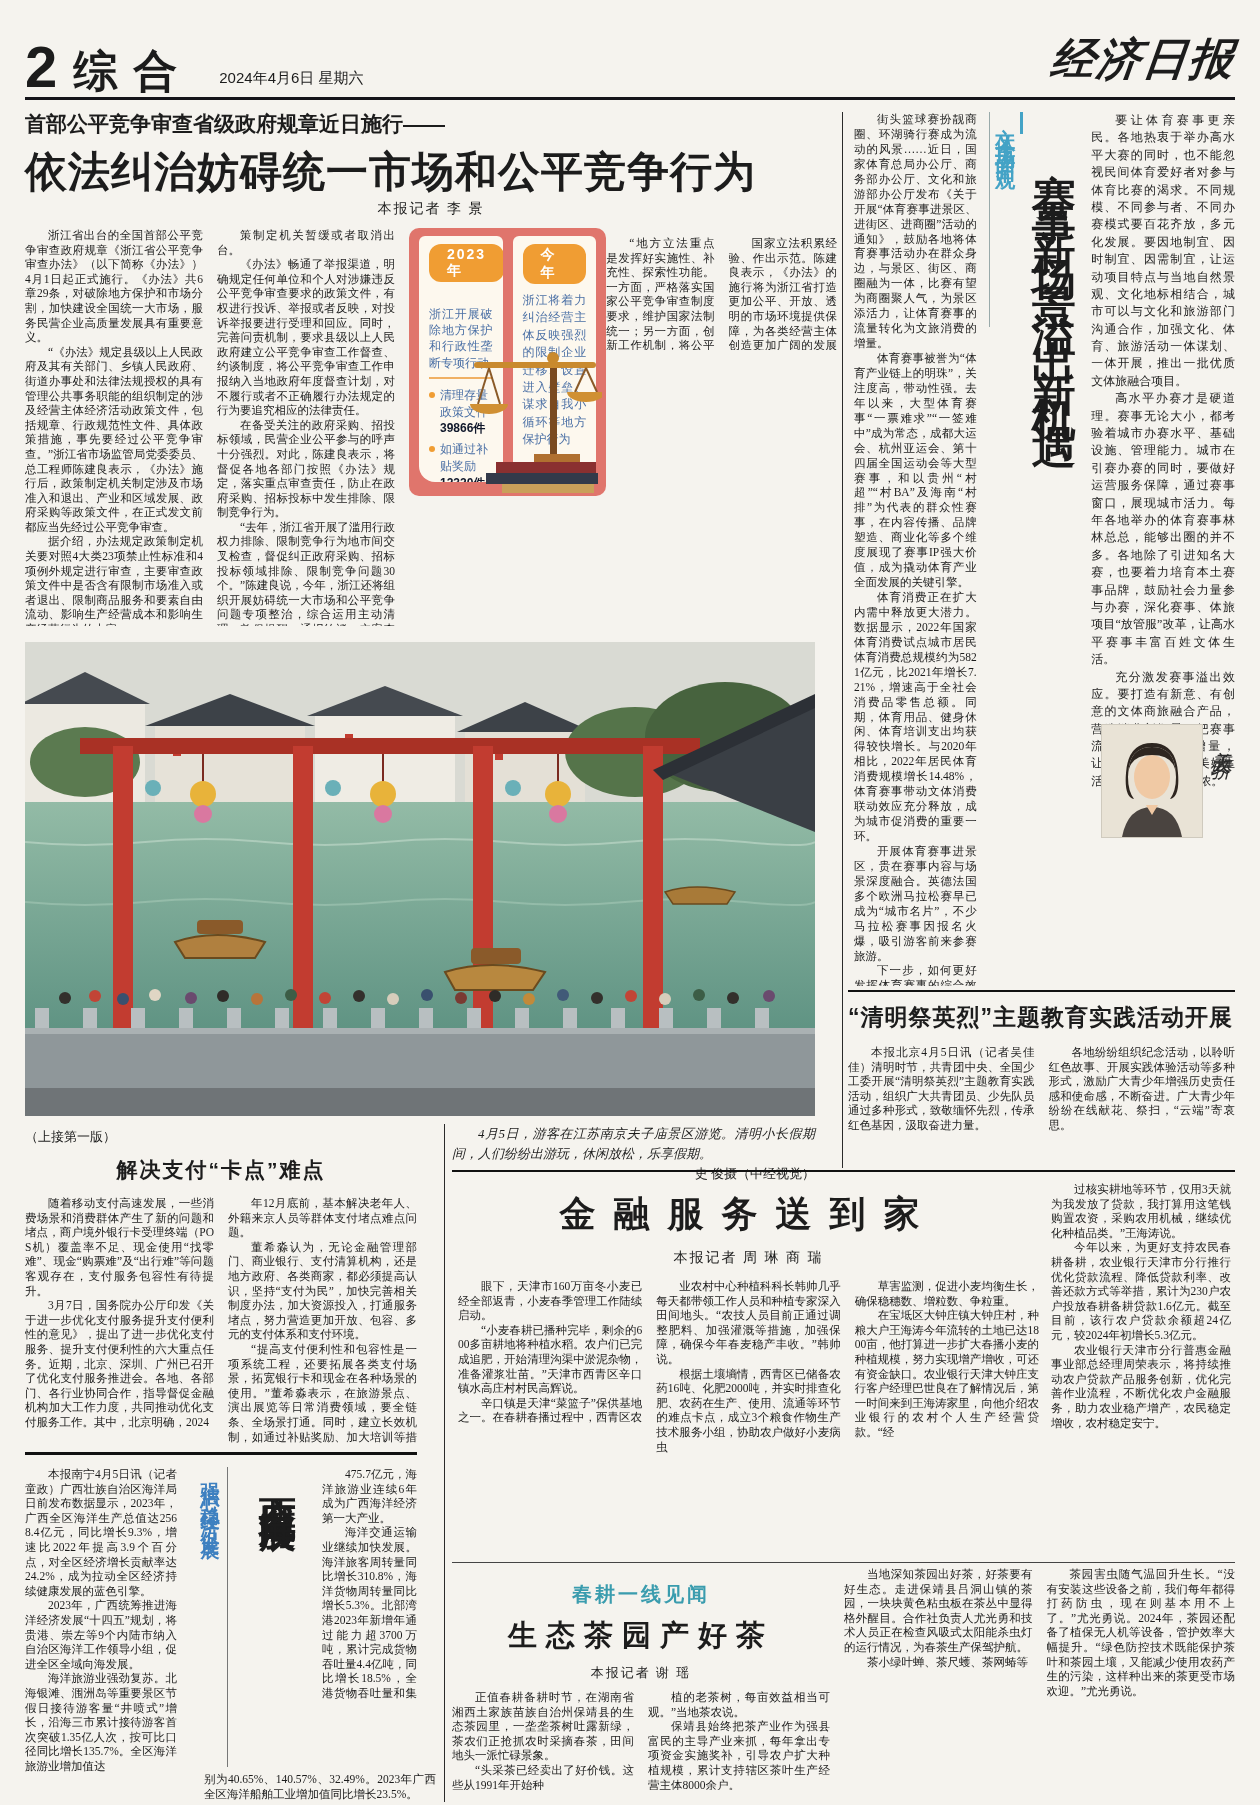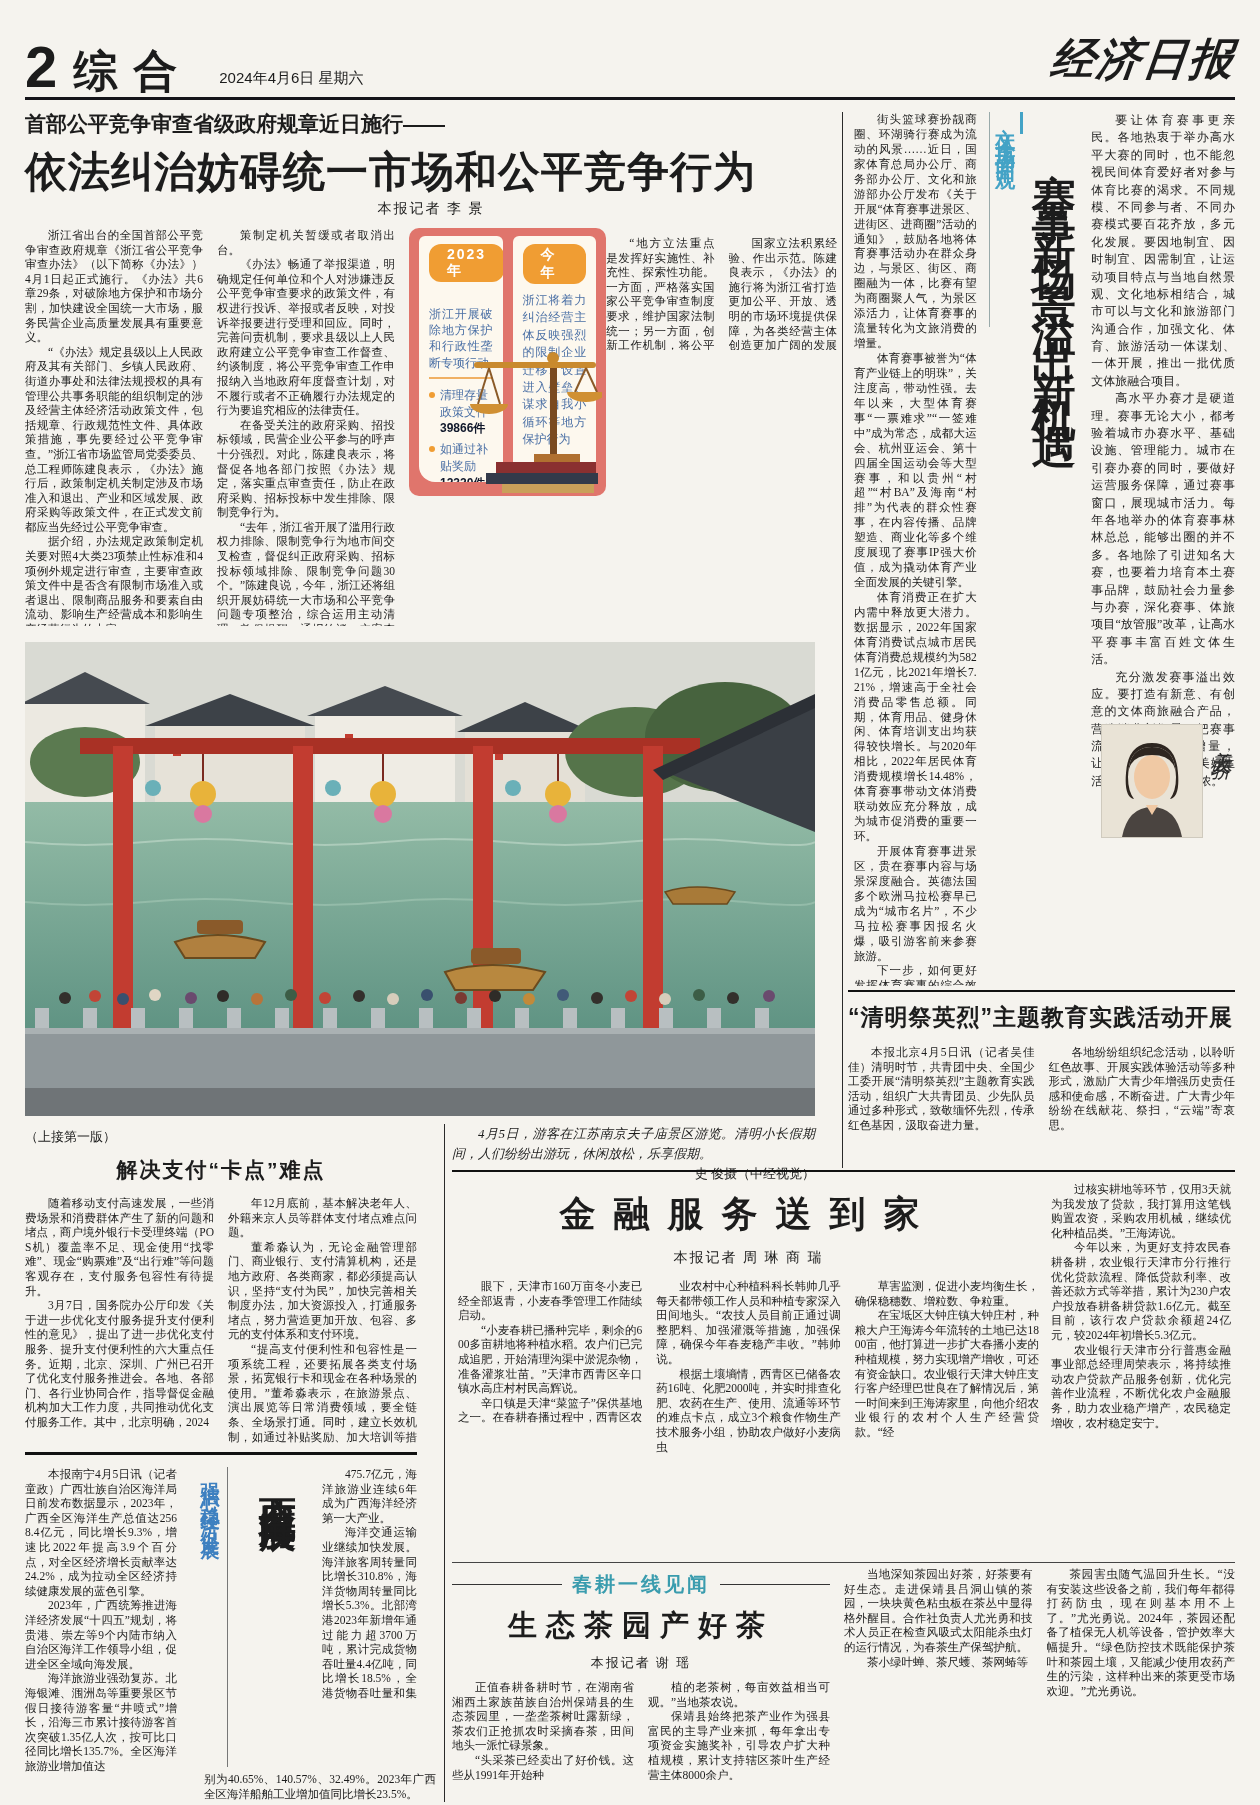--- a/index.html
+++ b/index.html
@@ -85,21 +85,21 @@
            padding:10px 196px 6px 6px;box-sizing:border-box;}
   .finance .headline{text-align:center;font-size:36px;font-weight:900;letter-spacing:18px;margin-top:8px;white-space:nowrap;}
   .finance .byline{margin-top:10px;}
   .finance .cols{margin-top:12px;height:238px;}
   .finance .tcol{flex:1;}
   .finance .c4{position:absolute;right:4px;top:10px;bottom:8px;width:180px;}
   
   .tea{position:absolute;left:452px;top:1562px;width:783px;height:240px;border-top:1px solid #444;
        padding-top:4px;box-sizing:border-box;display:flex;gap:14px;}
   .tea-left{width:378px;}
-  .tea-series{display:flex;align-items:center;gap:10px;margin-top:4px;}
+  .tea-series{display:flex;align-items:center;gap:0;margin-top:14px;flex-direction:column;}
   .tea-series .line{flex:1;height:1px;background:#333;}
   .tea-series .txt{color:#3a9cae;font-weight:700;font-size:20px;letter-spacing:3px;}
   .tea .headline{text-align:center;font-size:29px;font-weight:900;letter-spacing:9px;margin-top:8px;white-space:nowrap;}
   .tea .byline{margin-top:8px;font-size:13px;}
   .tea-left .cols{margin-top:8px;height:100px;}
   .tea-right{flex:1;}
   .tea-right .cols{height:224px;}
   .tea .tcol{flex:1;}
 </style>
 </head>

